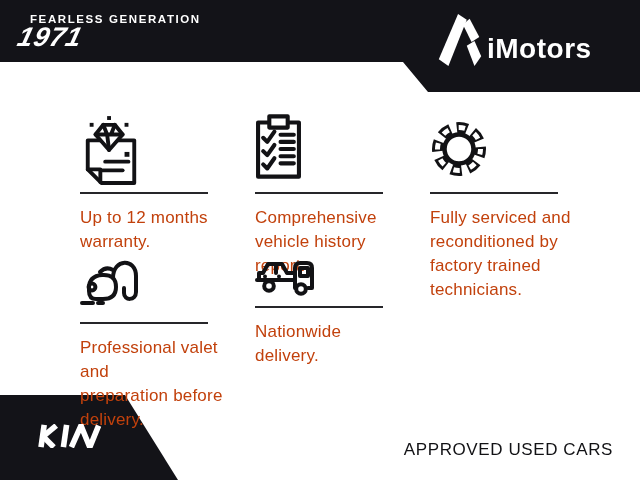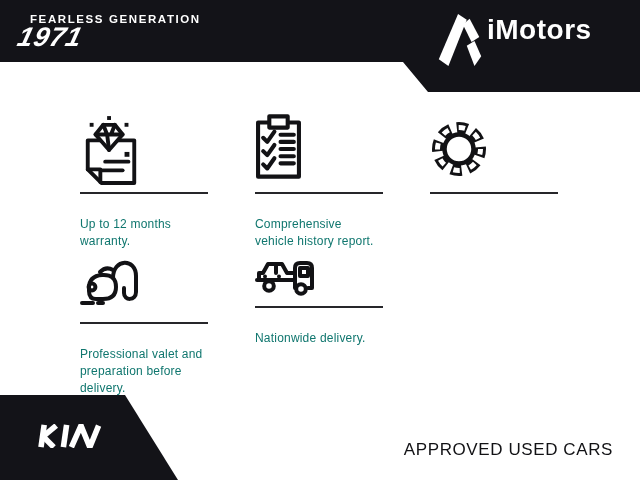--- a/index.html
+++ b/index.html
@@ -18,32 +18,32 @@
   .tagline{
     left:30px;top:13px;color:#ffffff;font-size:11.5px;font-weight:bold;
     letter-spacing:1.6px;white-space:nowrap;
   }
   .year-logo{
     left:18px;top:22px;color:#ffffff;font-size:27px;font-weight:bold;
     font-style:italic;transform:skewX(-14deg);letter-spacing:1px;
   }
   .brand-mark{left:438px;top:12px;}
   .brand-name{
-    left:487px;top:14px;color:#ffffff;font-size:28px;font-weight:bold;
+    left:487px;top:33px;color:#ffffff;font-size:28px;font-weight:bold;
     letter-spacing:0.5px;
   }
 
   
   .feature{position:absolute;width:152px;}
   .icon-box{display:flex;align-items:flex-start;}
   .row1 .icon-box{height:78px;}
   .row2 .icon-box{height:74px;}
   .divider{width:128px;height:2px;background:#26262a;}
   .feature-text{
-    margin-top:22px;font-size:12px;line-height:1.42;color:#0f766e;
+    margin-top:12px;font-size:17px;line-height:1.42;color:#c2410c;
     letter-spacing:0.2px;white-space:pre-line;
   }
   .ic{stroke:#121215;stroke-width:4;fill:none;stroke-linecap:round;stroke-linejoin:round;}
   .icf{fill:#121215;stroke:none;}
   .icw{fill:#ffffff;}
 
   
   .kia-logo{left:30px;top:424px;}
   .footer-caption{
     right:27px;top:440px;color:#121215;font-size:17px;font-weight:normal;
@@ -108,20 +108,24 @@
 
 <div class="feature row1" style="left:430px;top:114px;">
   <div class="icon-box">
     <svg width="60" height="64" viewBox="0 0 60 64" style="margin-top:6px;">
       <circle cx="29" cy="29" r="21.5" fill="none" stroke="#121215" stroke-width="11" stroke-dasharray="10.5 6.39" stroke-dashoffset="3"></circle>
       <circle cx="29" cy="29" r="21.5" fill="none" stroke="#ffffff" stroke-width="5" stroke-dasharray="6.5 10.39" stroke-dashoffset="1"></circle>
       <circle cx="29" cy="29" r="14.5" fill="#ffffff" stroke="#121215" stroke-width="4.5"></circle>
     </svg>
   </div>
   <div class="divider"></div>
+  <div class="feature-text">Fully serviced and
+reconditioned by
+factory trained
+technicians.</div>
 </div>
 
 <div class="feature row2" style="left:80px;top:248px;">
   <div class="icon-box">
     <svg width="60" height="62" viewBox="0 0 60 62" style="margin-top:2px;">
       <path class="ic" d="M33 28 C33 8 56 8 56 26 L56 42 C56 51 44 51 44 43 L44 38"></path>
       <path class="ic" d="M9 38 q0 -12 13 -13 q14 -1 14 12 q0 12 -13 12 H16 q-7 0 -7 -8 Z"></path>
       <path class="ic" d="M20 22 q6 -6 13 -2" stroke-width="3.6"></path>
       <circle class="ic" cx="12" cy="37" r="3.4" stroke-width="3.4"></circle>
       <path class="ic" d="M2 53 H13 M18 53 H23" stroke-width="3.6"></path>

